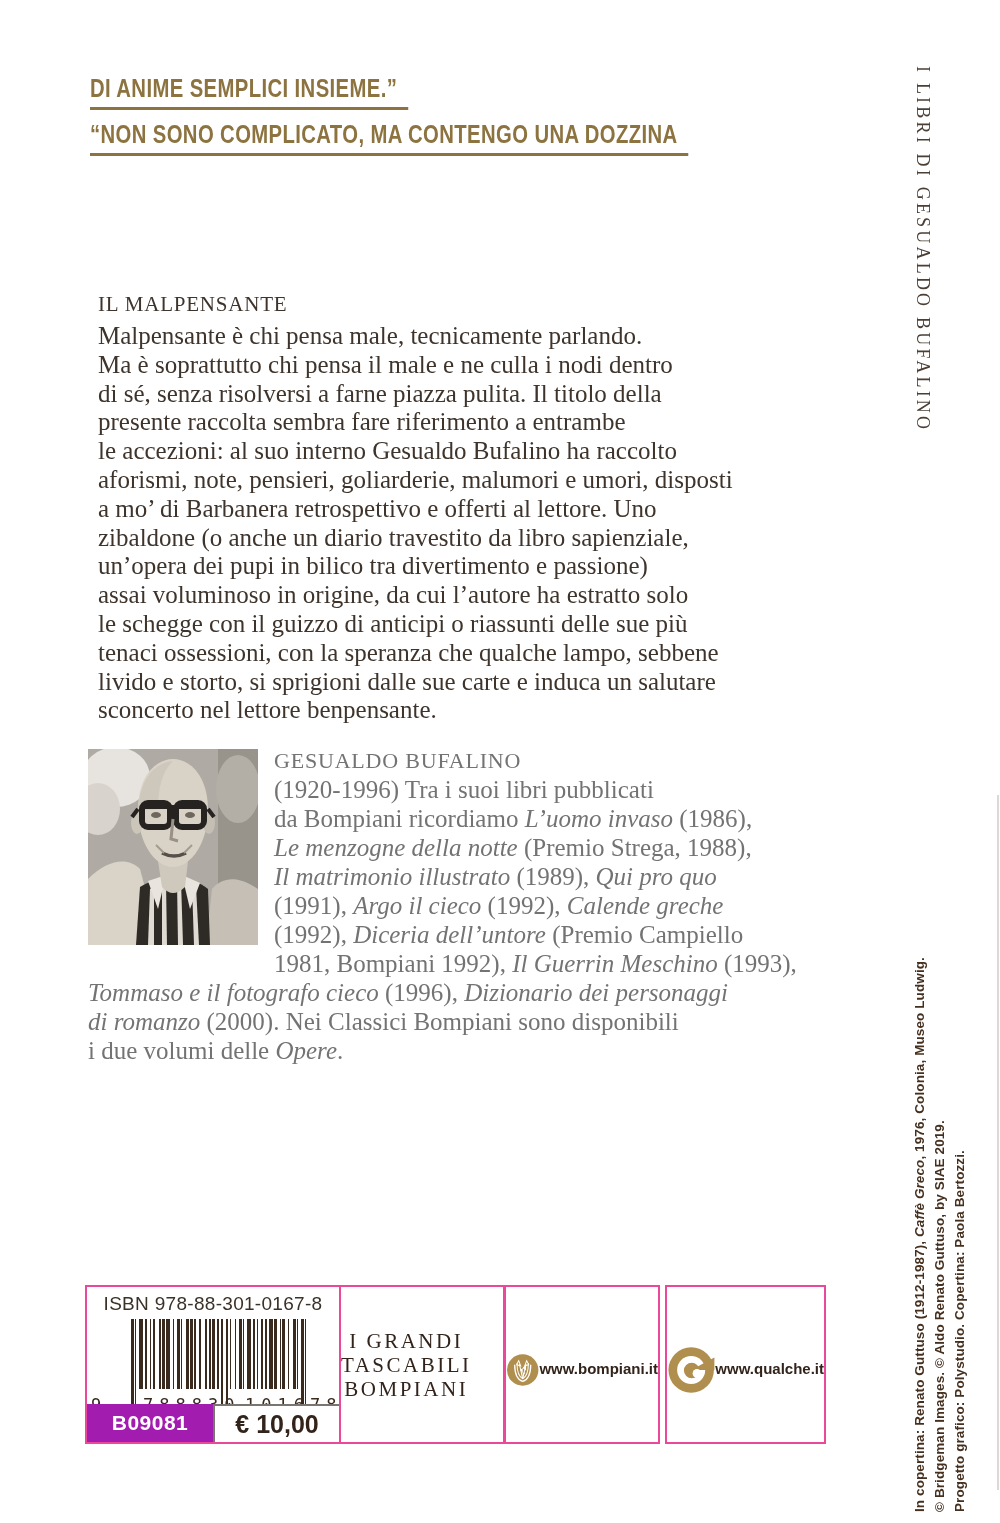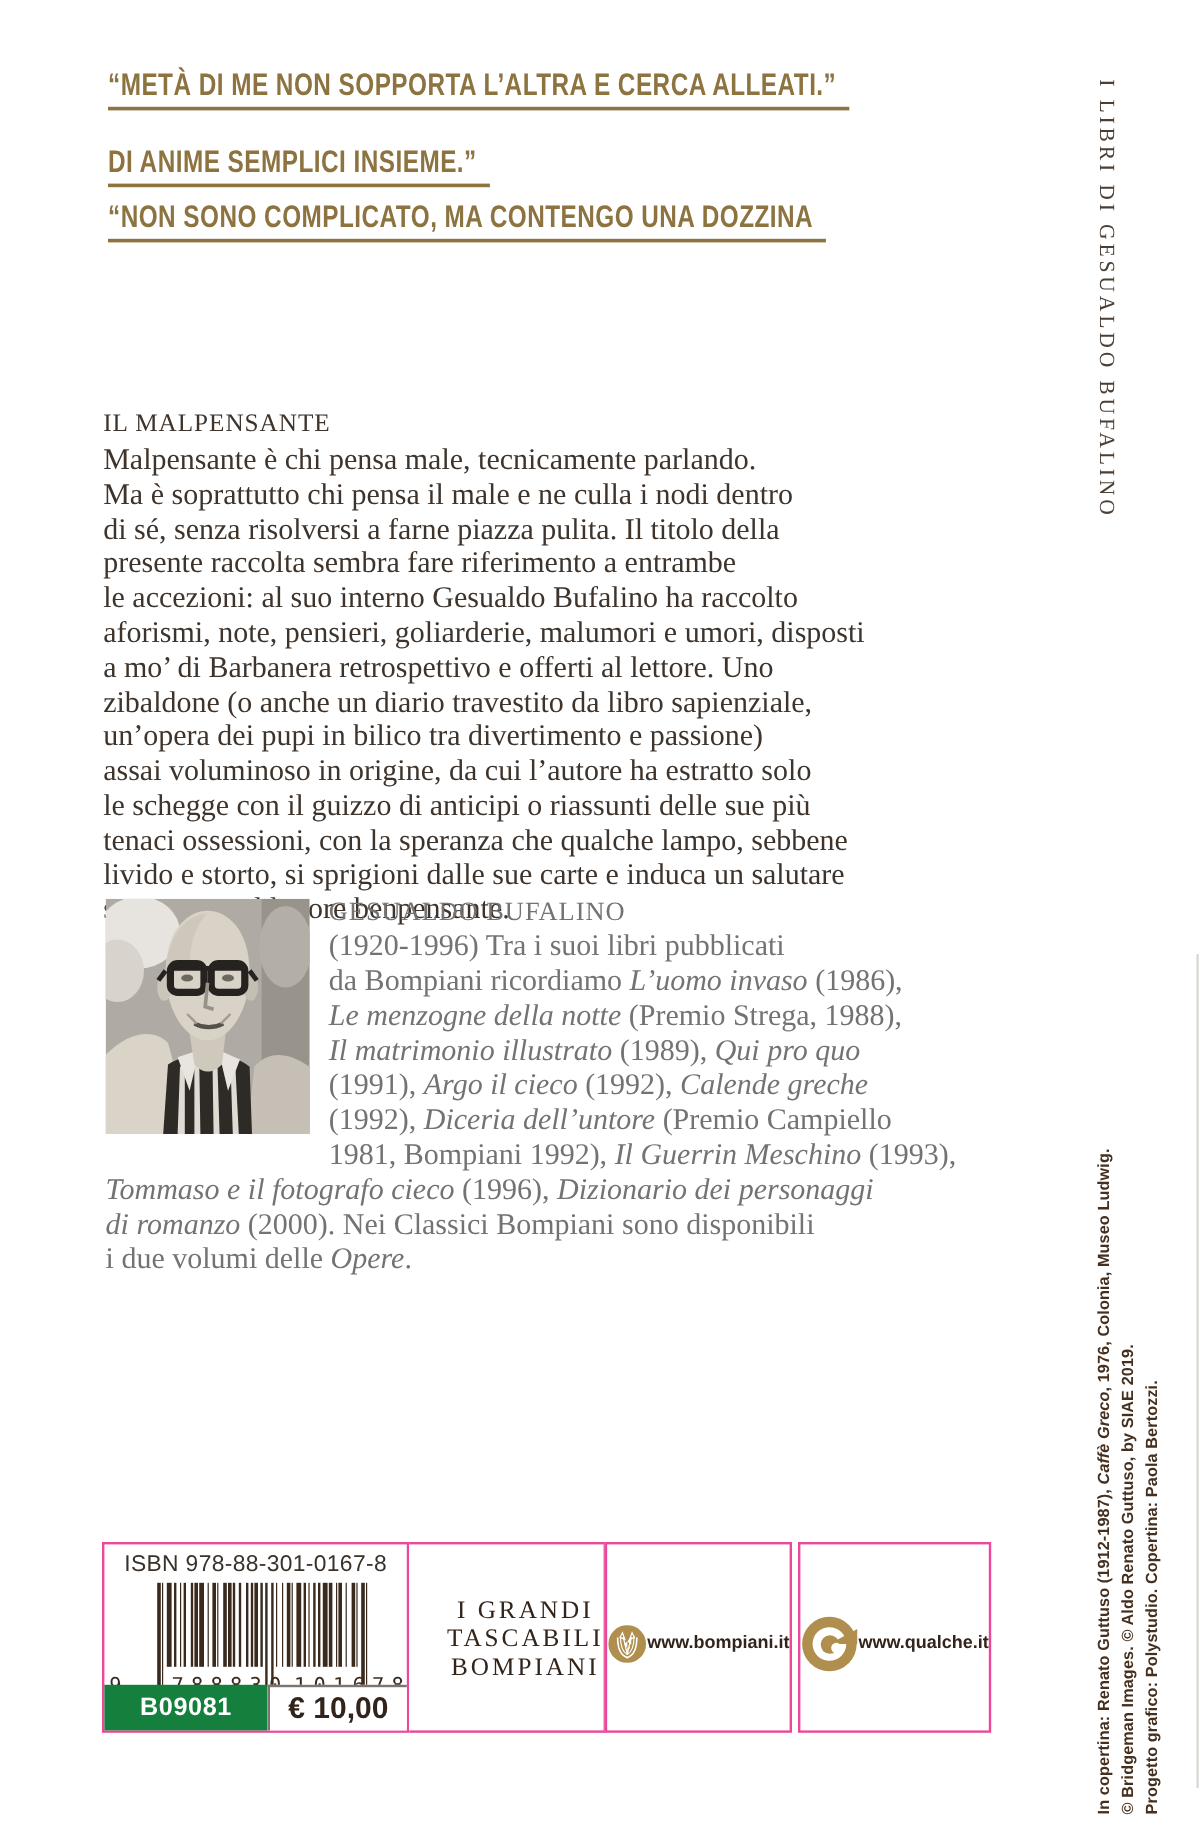--- a/index.html
+++ b/index.html
@@ -15,21 +15,21 @@
       padding-bottom:4px;padding-right:14px;white-space:nowrap;}
   .quote-gap{height:18px;}
 
   
   .series-vertical{position:absolute;left:933px;top:66px;width:390px;height:24px;
       transform:rotate(90deg);transform-origin:0 0;
       font-family:"Liberation Serif",serif;font-size:18px;letter-spacing:3.2px;
       color:#4A3E35;white-space:nowrap;}
 
   
-  .synopsis{position:absolute;left:86px;top:292px;width:800px;margin-top:48px;}
+  .synopsis{position:absolute;left:98px;top:292px;width:800px;}
   .synopsis-heading{font-size:21px;letter-spacing:0.8px;color:#3E342C;margin-bottom:5px;}
   .synopsis-body{font-size:25px;line-height:28.8px;white-space:pre;color:#3E342C;}
 
   
   .author{position:absolute;left:88px;top:745px;width:775px;font-size:25px;line-height:29px;color:#737373;}
   .author-photo{float:left;width:170px;height:196px;margin:4px 16px 6px 0;display:block;}
   .author-bio .it{font-style:italic;}
   .author-bio .caps{font-size:22px;letter-spacing:0.8px;}
 
   
@@ -51,47 +51,44 @@
   .barcode{position:relative;height:92px;margin:4px 10px 0 30px;}
   .bars{position:absolute;left:14px;top:0;right:0;height:86px;}
   .bar{position:absolute;top:0;background:#3A2A1E;height:70px;}
   .bar.tall{height:86px;}
   .bc-digit{position:absolute;bottom:-4px;font-family:"DejaVu Sans Mono",monospace;
       font-size:17px;color:#3A2A1E;}
   .bc-d9{left:-26px;}
   .bc-g1{left:26px;letter-spacing:6px;}
   .bc-g2{left:128px;letter-spacing:6px;}
   .code-row{position:absolute;left:0;bottom:0;width:100%;height:38px;display:flex;}
-  .code-cell{width:136px;background:#15803d;color:#ffffff;display:flex;align-items:center;justify-content:center;
+  .code-cell{width:126px;background:#a21caf;color:#ffffff;display:flex;align-items:center;justify-content:center;
       font-family:"Liberation Sans",sans-serif;font-weight:bold;font-size:21px;letter-spacing:0.5px;}
   .price-cell{flex:1;background:#ffffff;border-top:2px solid #7A756E;border-left:2px solid #7A756E;
       display:flex;align-items:center;justify-content:center;box-sizing:border-box;
       font-family:"Liberation Sans",sans-serif;font-weight:bold;font-size:25px;color:#33241B;}
 
   .box-series{left:341px;top:1285px;width:164px;height:159px;border-left:none;
-      display:flex;align-items:center;justify-content:flex-end;padding-left:27px;}
+      display:flex;align-items:center;justify-content:flex-start;}
   .series-box-text{font-family:"Liberation Serif",serif;font-size:21px;line-height:24px;
       letter-spacing:2.5px;color:#33241B;text-align:center;white-space:pre-line;}
 
   .box-logo{display:flex;flex-direction:row;align-items:center;justify-content:flex-start;}
   .box-bompiani{left:504px;top:1285px;width:156px;height:159px;}
   .box-giunti{left:665px;top:1285px;width:161px;height:159px;}
   .logo-circle{margin-top:10px;width:100px;height:100px;}
   .logo-url{margin-top:7px;font-family:"Liberation Sans",sans-serif;font-weight:bold;
       font-size:15px;color:#33241B;}
 </style>
 </head>
 <body>
 
 <div class="page">
 
   <div class="quotes">
-    <div class="quote-line">
-      <span class="quote-inner">“METÀ DI ME NON SOPPORTA L’ALTRA E CERCA ALLEATI.”</span>
-    </div>
     <div class="quote-gap"></div>
     <div class="quote-line">
       <span class="quote-inner">DI ANIME SEMPLICI INSIEME.”</span>
     </div>
     <div class="quote-line">
       <span class="quote-inner">“NON SONO COMPLICATO, MA CONTENGO UNA DOZZINA</span>
     </div>
   </div>
 
   <div class="series-vertical">I LIBRI DI GESUALDO BUFALINO</div>

